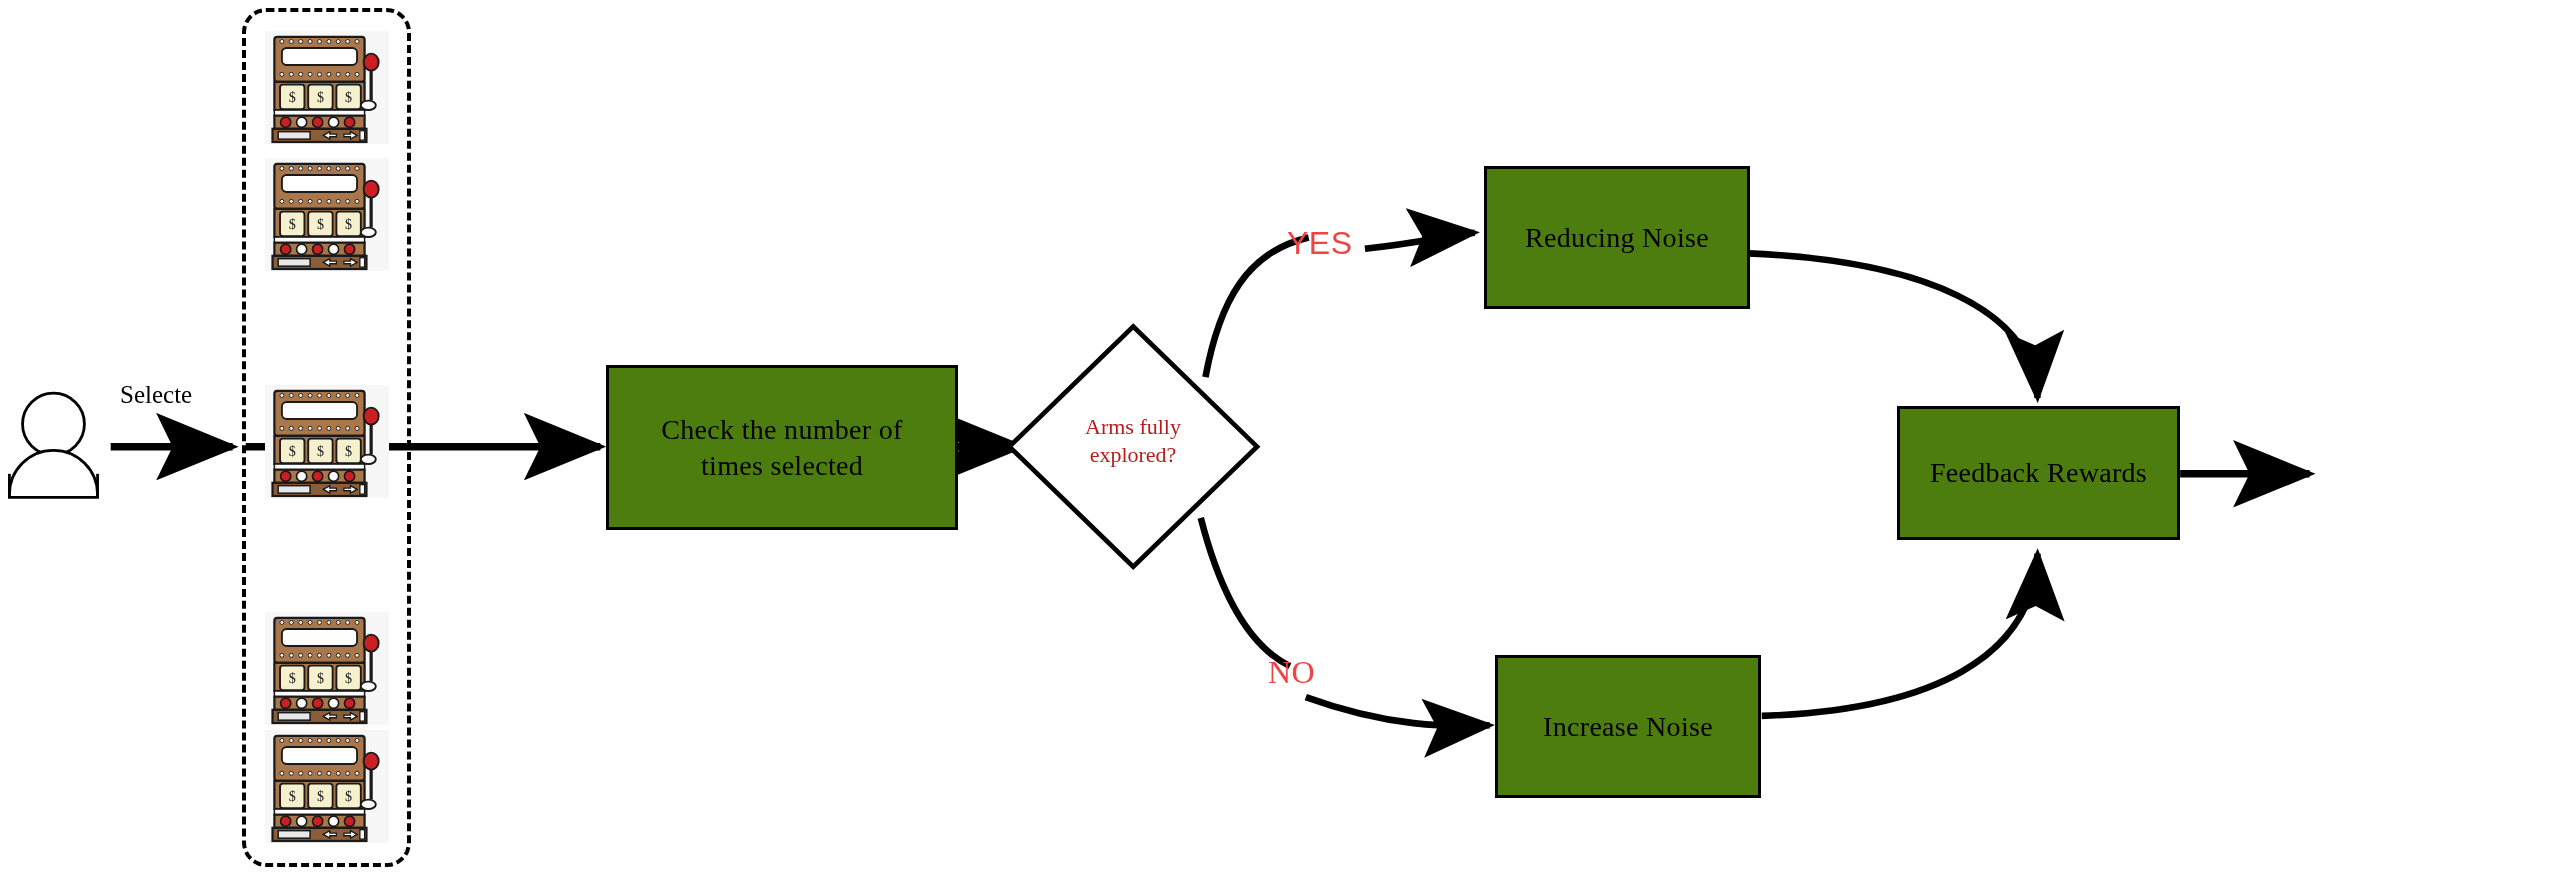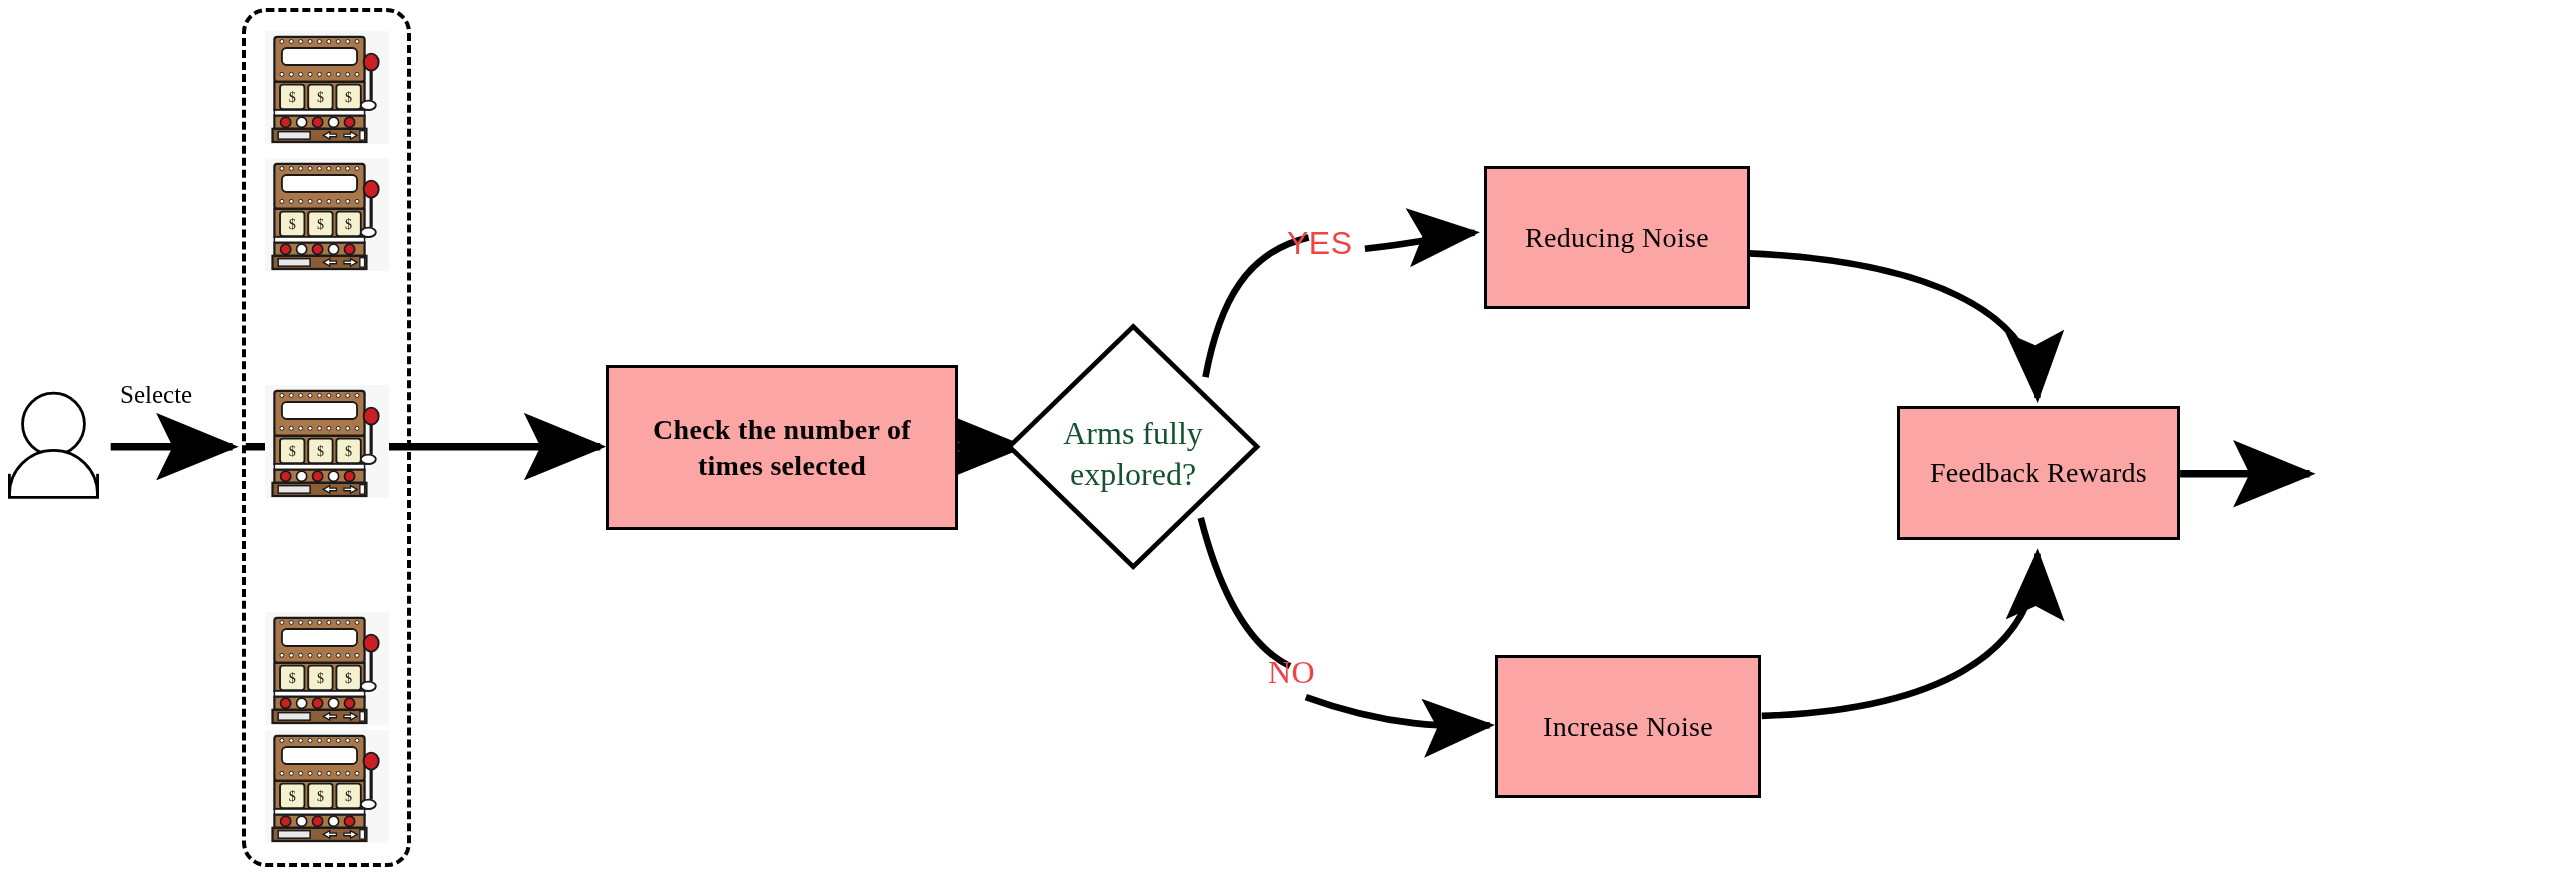--- a/index.html
+++ b/index.html
@@ -18,21 +18,21 @@
   #svg-layer {
     position: absolute;
     left: 0;
     top: 0;
     width: 2576px;
     height: 882px;
   }
   .node-box {
     position: absolute;
     border: 3.8px solid #000000;
-    background: #fca5a5;
+    background: #4d7c0f;
     display: flex;
     align-items: center;
     justify-content: center;
     text-align: center;
     box-sizing: border-box;
     font-family: "Liberation Serif", serif;
     font-size: 28px;
     color: #000000;
     line-height: 1.28;
     letter-spacing: 0.3px;
@@ -49,22 +49,22 @@
   .flow-label {
     position: absolute;
     font-family: "Liberation Serif", serif;
     font-size: 25px;
     color: #000000;
     white-space: nowrap;
   }
   .diamond-label {
     position: absolute;
     font-family: "Liberation Serif", serif;
-    font-size: 32px;
-    color: #14532d;
+    font-size: 22px;
+    color: #b91c1c;
     text-align: center;
     line-height: 1.28;
     white-space: nowrap;
   }
   .arm-slot {
     position: absolute;
     background: #f7f7f7;
   }
   .arm-slot svg { display: block; }
   .dashed-group {
@@ -380,21 +380,21 @@
 
   <div class="edge-label" style="left:1287px; top:225px;">YES</div>
 
   <div class="edge-label" style="left:1268px; top:654px;font-family:Liberation Serif, serif;">NO</div>
 
   <div class="diamond-label" style="left:1009px; top:413px; width:248px;">
     <div>Arms fully</div>
     <div>explored?</div>
   </div>
 
-  <div class="node-box" style="left:606px; top:365px; width:352px; height:165px;font-weight:bold;">
+  <div class="node-box" style="left:606px; top:365px; width:352px; height:165px;">
     <div>
       <div>Check the number of</div>
       <div>times selected</div>
     </div>
   </div>
 
   <div class="node-box" style="left:1484px; top:166px; width:266px; height:143px;">
     <span>Reducing Noise</span>
   </div>
 

